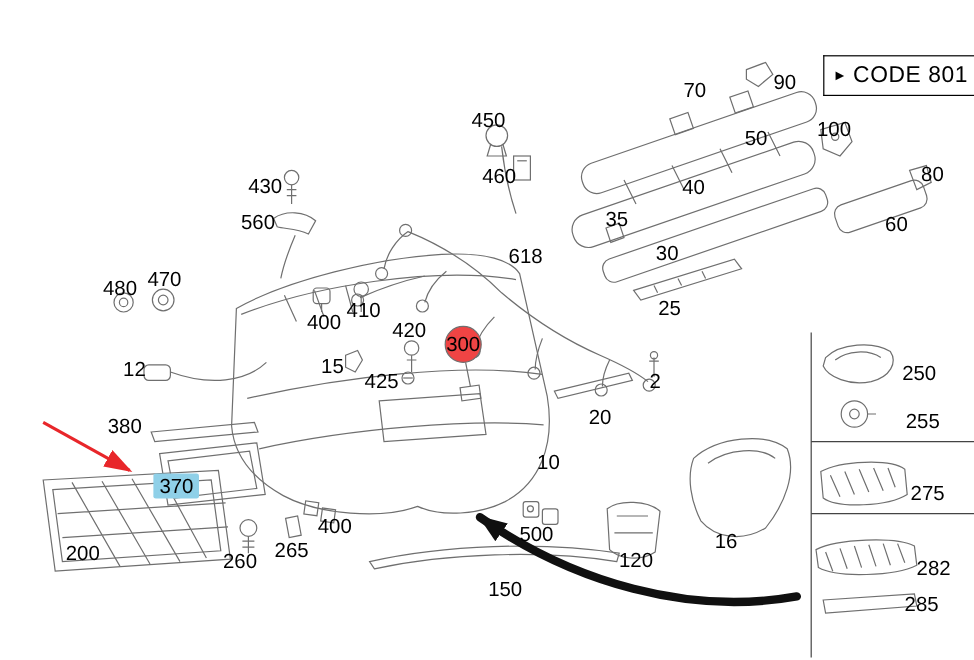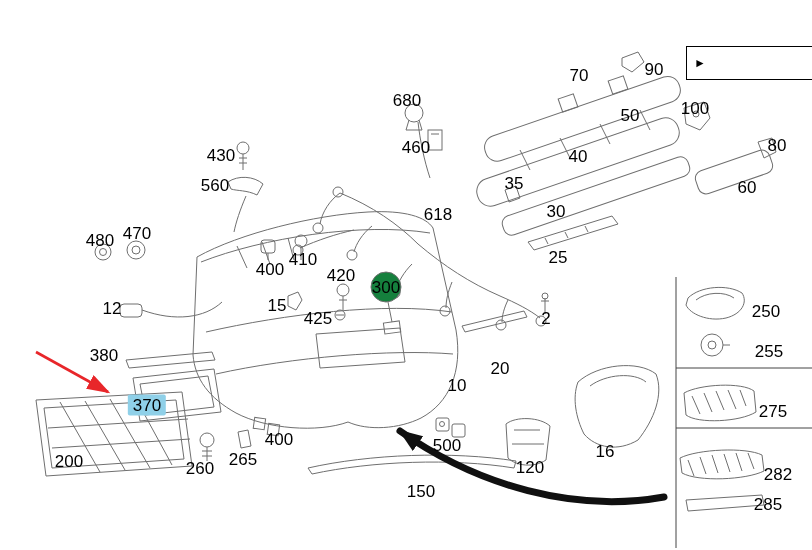--- a/index.html
+++ b/index.html
@@ -4,21 +4,21 @@
 <style>
   *{margin:0;padding:0;box-sizing:border-box}
   html,body{width:812px;height:550px}
   body{position:relative;background:#fff;overflow:hidden;
        font-family:"Liberation Sans","DejaVu Sans",sans-serif;color:#000}
   .stage{position:absolute;inset:0}
   svg.art{position:absolute;left:0;top:0;z-index:1}
   .plabel{position:absolute;transform:translate(-50%,-50%);font-size:17px;line-height:1;
           white-space:nowrap;z-index:3;cursor:default}
   .plabel.circled{width:31px;height:31px;border-radius:50%;border:1px solid var(--line,#6f6f6f);
-          background:#15803d;display:flex;align-items:center;justify-content:center}
+          background:#ef4444;display:flex;align-items:center;justify-content:center}
   .plabel.hl{background:var(--highlight,#8fd0e8);padding:2px 5px;border-radius:2px}
   .code-box{position:absolute;left:686px;top:46px;width:126px;height:34px;z-index:3;
           border-left:1.5px solid #000;border-top:1.5px solid #000;border-bottom:1.5px solid #000;
           display:flex;align-items:center;gap:5px;padding-left:7px;background:#fff}
   .code-arrow{font-size:12px;line-height:1}
   .code-text{font-size:19px;letter-spacing:.5px}
 </style>
 </head>
 <body>
 
@@ -201,21 +201,21 @@
         <path d="M688,460 L694,476 M700,457 L706,474 M712,455 L718,473 M724,454 L730,472 M736,453 L742,471 M748,453 L754,469"></path>
       </g>
       <path d="M686,500 L762,495 L764,505 L688,511 Z"></path>
     </g>
 
     <path d="M36,352 L108,392" fill="none" stroke-width="2.6" style="stroke:var(--arrow_red,#e8262a)" marker-end="url(#mRed)"></path>
 
     <path d="M664,497 C575,513 478,486 400,431" fill="none" stroke-width="7" stroke-linecap="round" style="stroke:var(--ink,#101010)" marker-end="url(#mInk)"></path>
   </svg>
 
-  <span class="plabel" style="left:407px;top:100px">680</span>
+  <span class="plabel" style="left:407px;top:100px">450</span>
   <span class="plabel" style="left:416px;top:147px">460</span>
   <span class="plabel" style="left:221px;top:155px">430</span>
   <span class="plabel" style="left:215px;top:185px">560</span>
   <span class="plabel" style="left:579px;top:75px">70</span>
   <span class="plabel" style="left:654px;top:69px">90</span>
   <span class="plabel" style="left:630px;top:115px">50</span>
   <span class="plabel" style="left:695px;top:108px">100</span>
   <span class="plabel" style="left:777px;top:145px">80</span>
   <span class="plabel" style="left:747px;top:187px">60</span>
   <span class="plabel" style="left:578px;top:156px">40</span>
@@ -226,35 +226,36 @@
   <span class="plabel" style="left:100px;top:240px">480</span>
   <span class="plabel" style="left:137px;top:233px">470</span>
   <span class="plabel" style="left:270px;top:269px">400</span>
   <span class="plabel" style="left:303px;top:259px">410</span>
   <span class="plabel" style="left:341px;top:275px">420</span>
   <span class="plabel" style="left:318px;top:318px">425</span>
   <span class="plabel circled" style="left:386px;top:287px">300</span>
   <span class="plabel" style="left:112px;top:308px">12</span>
   <span class="plabel" style="left:277px;top:305px">15</span>
   <span class="plabel" style="left:546px;top:318px">2</span>
-  <span class="plabel" style="left:500px;top:368px">20</span>
+  <span class="plabel" style="left:500px;top:348px">20</span>
   <span class="plabel" style="left:104px;top:355px">380</span>
   <span class="plabel hl" style="left:147px;top:405px">370</span>
   <span class="plabel" style="left:457px;top:385px">10</span>
   <span class="plabel" style="left:69px;top:461px">200</span>
   <span class="plabel" style="left:200px;top:468px">260</span>
   <span class="plabel" style="left:243px;top:459px">265</span>
   <span class="plabel" style="left:279px;top:439px">400</span>
   <span class="plabel" style="left:447px;top:445px">500</span>
   <span class="plabel" style="left:530px;top:467px">120</span>
   <span class="plabel" style="left:605px;top:451px">16</span>
   <span class="plabel" style="left:421px;top:491px">150</span>
   <span class="plabel" style="left:766px;top:311px">250</span>
   <span class="plabel" style="left:769px;top:351px">255</span>
   <span class="plabel" style="left:773px;top:411px">275</span>
   <span class="plabel" style="left:778px;top:474px">282</span>
   <span class="plabel" style="left:768px;top:504px">285</span>
 
   <div class="code-box">
     <span class="code-arrow">►</span>
+    <span class="code-text">CODE 801</span>
   </div>
 
 </div>
 
 </body></html>

